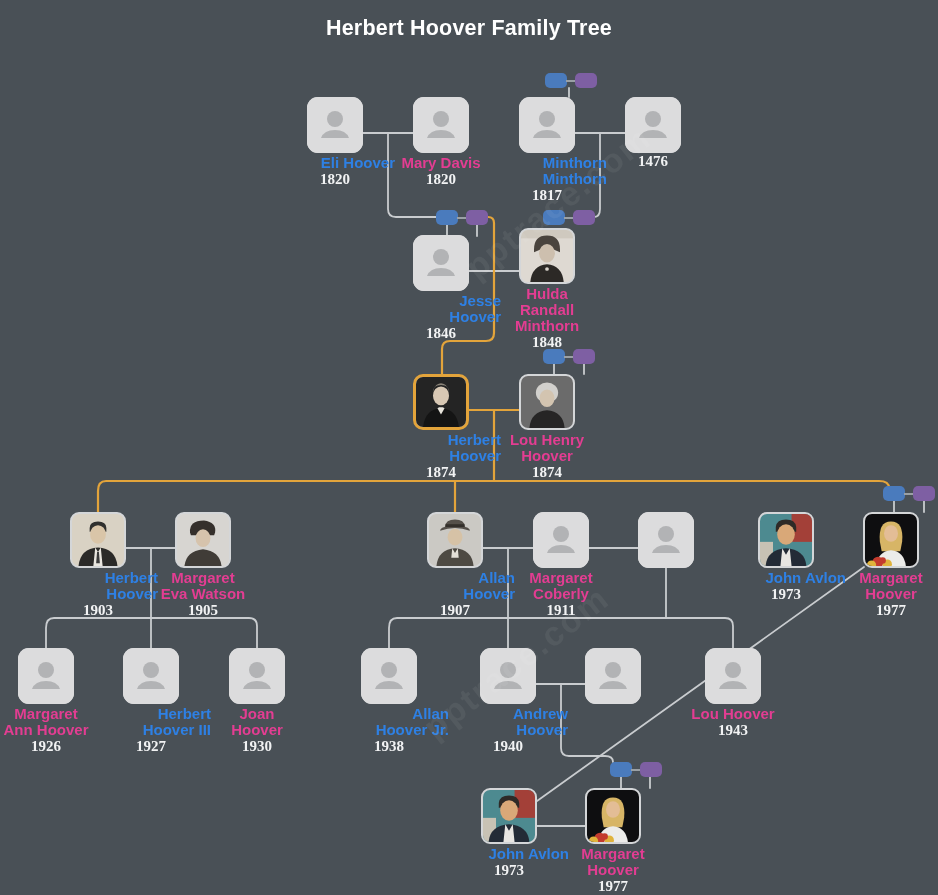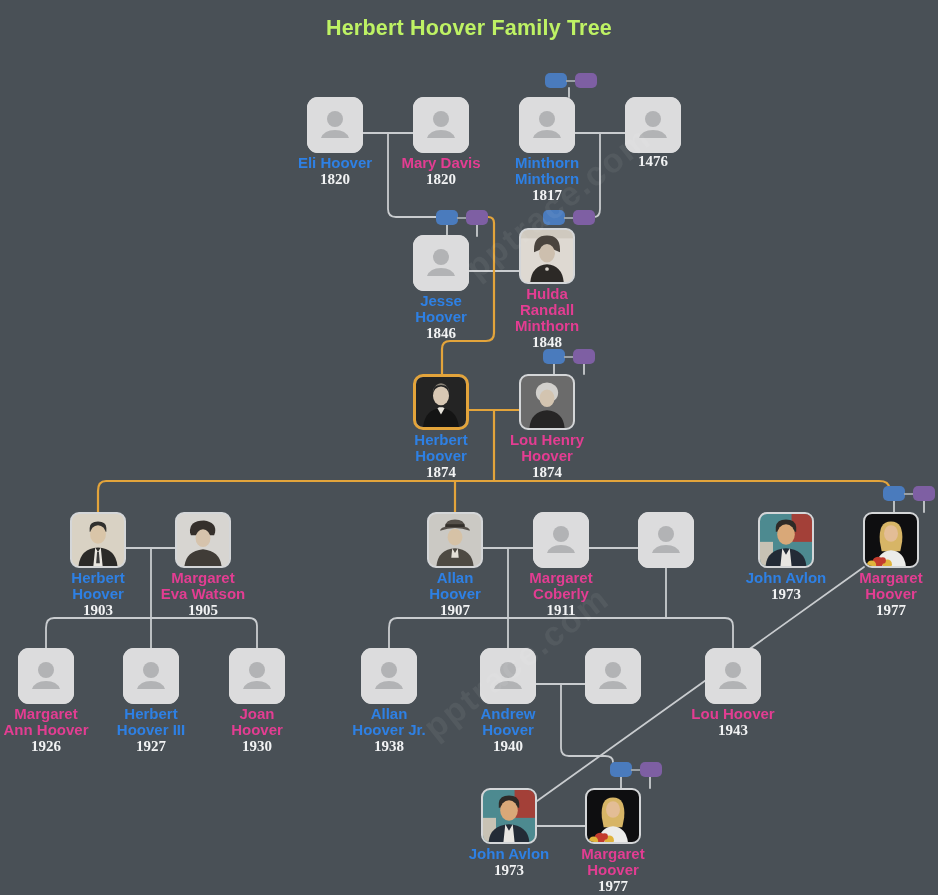--- a/index.html
+++ b/index.html
@@ -1,34 +1,34 @@
 <!DOCTYPE html>
 <html style="--male: #2e80e4; --female: #e33d92; --yr: #f1f2f3; --hl: #e3a43b; --bblue: #4a7bbd; --bpurple: #7e5fa3;"><head>
 <meta charset="utf-8">
 <style>
   html,body{margin:0;padding:0;background:#495056;}
   .stage{position:relative;width:938px;height:895px;background:#495056;overflow:hidden;
          font-family:"Liberation Sans", sans-serif;}
   svg.lines{position:absolute;left:0;top:0;z-index:1;}
   header{position:absolute;left:0;top:16px;width:100%;text-align:center;z-index:6;}
-  h1{margin:0;font-size:21.5px;font-weight:600;color:#bef264;letter-spacing:.2px;}
+  h1{margin:0;font-size:21.5px;font-weight:600;color:#ffffff;letter-spacing:.2px;}
   .subtitle{margin-top:3px;font-size:13px;color:#9aa1a8;}
   .watermark{position:absolute;z-index:7;font-size:34px;font-weight:bold;letter-spacing:2px;
              color:rgba(255,255,255,0.06);transform-origin:0 50%;pointer-events:none;white-space:nowrap;}
   .w1{left:470px;top:252px;transform:rotate(-38deg);}
   .w2{left:428px;top:712px;transform:rotate(-38deg);}
   .person{position:absolute;width:120px;text-align:center;z-index:3;}
   .avatar{width:56px;height:56px;margin:0 auto;border-radius:11px;overflow:hidden;
           box-sizing:border-box;background:#dcdcdd;}
   .avatar svg{display:block;width:100%;height:100%;}
   .avatar.photo{border:2px solid #d4d6d8;border-radius:9px;}
   .avatar.hl{border:3px solid var(--hl);border-radius:10px;}
   .label{margin-top:2px;font-size:15px;line-height:16px;font-weight:bold;}
   .label span{display:block;}
-  .label.male{color:var(--male);}
+  .label.male{color:var(--male);text-align:right;}
   .label.female{color:var(--female);}
   .year{font-size:15px;line-height:16px;font-weight:bold;color:var(--yr);font-family:Liberation Serif, serif;}
   .badges{position:absolute;z-index:5;width:52px;height:15px;}
   .badge{position:absolute;top:0;width:22px;height:15px;border-radius:5px;}
   .badge.blue{left:0;background:var(--bblue);}
   .badge.purple{left:30px;background:var(--bpurple);}
   .conn{position:absolute;left:21px;top:6.5px;width:10px;height:2px;background:#9aa0a5;}
 </style>
 </head>
 <body>

